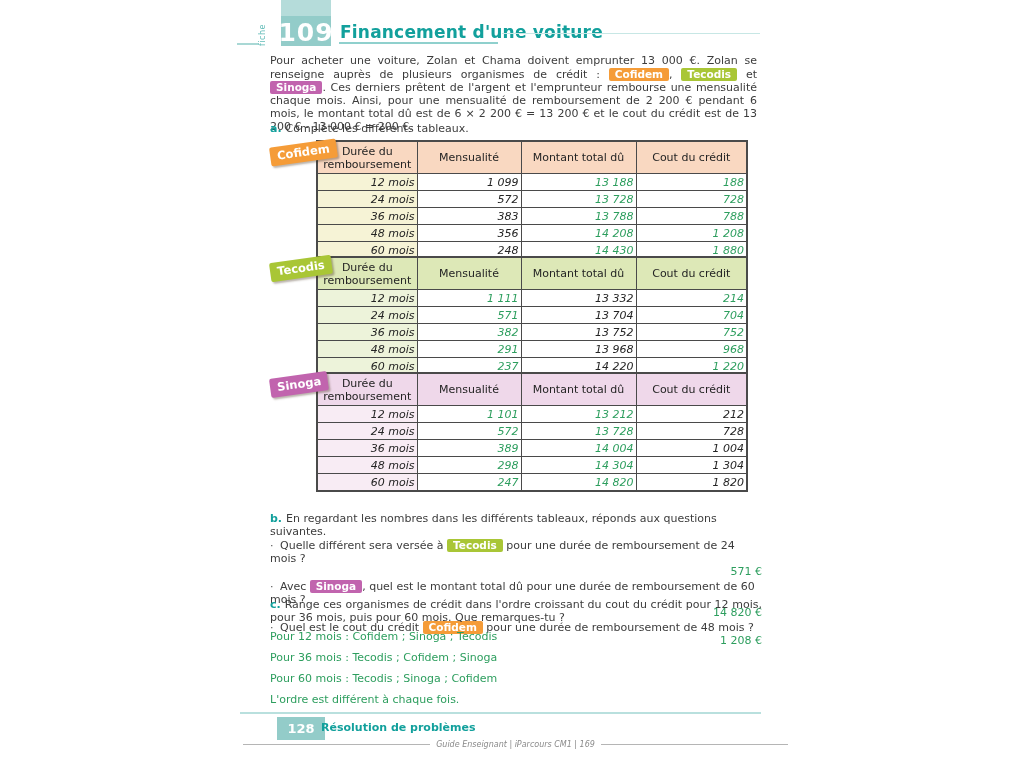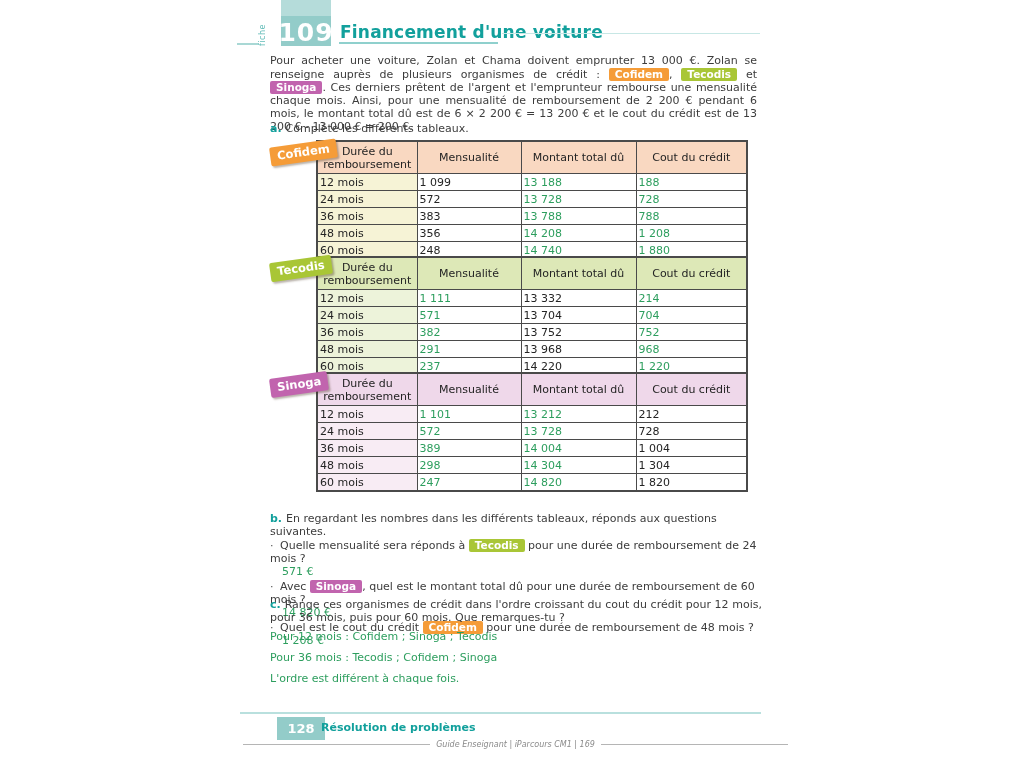--- a/index.html
+++ b/index.html
@@ -37,34 +37,34 @@
   .tb-0{top:140px;} .tb-1{top:256px;} .tb-2{top:372px;}
   .tag{position:absolute;left:-46px;top:3px;transform:rotate(-8deg);z-index:2;
        color:#fff;font-weight:bold;font-size:11.5px;padding:2px 7px 3px;border-radius:2px;
        box-shadow:1.5px 2px 2px rgba(60,40,20,.35);}
   .credit-table{border-collapse:collapse;table-layout:fixed;width:430px;
                 font-size:11px;background:#fff;}
   .credit-table,.credit-table th,.credit-table td{border:1px solid #4a4a4a;}
   .credit-table{border-width:2px;}
   .credit-table th{font-weight:normal;height:29px;padding:1px 2px;background:var(--hbg);
                    font-size:11px;color:#242424;}
-  .credit-table td{height:16px;padding:0 2px;text-align:left;color:#242424;}
+  .credit-table td{height:16px;padding:0 2px;text-align:right;color:#242424;font-style:italic;}
   .credit-table td.dur{background:var(--c1bg);}
   td.ans{color:var(--answer-green,#2d9e5e);}
   td.ink{color:#242424;}
   .w1{width:100px;} .w2{width:104px;} .w3{width:115px;} .w4{width:111px;}
   .theme-cofidem{--hbg:#f9d8c1;--c1bg:#f6f3d6;}
   .theme-tecodis{--hbg:#dde8b7;--c1bg:#edf3da;}
   .theme-sinoga {--hbg:#efd8ea;--c1bg:#f8ecf4;}
 
   
   .section-b{position:absolute;left:270px;top:513px;width:492px;font-size:11px;line-height:13px;}
   .bullet-item{margin-top:1px;}
   .bullet{display:inline-block;width:10px;color:#555;}
-  .answer{color:var(--answer-green,#2d9e5e);margin:0 0 2px 12px;font-size:11px;line-height:13px;}
+  .answer{color:var(--answer-green,#2d9e5e);margin:0 0 2px 12px;font-size:11px;line-height:13px;text-align:right;}
   .section-c{position:absolute;left:270px;top:599px;width:492px;font-size:11px;line-height:13px;}
   .section-c .q-line{text-align:justify;}
   .c-ans{margin:0 0 0 0;padding-top:4px;color:var(--answer-green,#2d9e5e);line-height:17px;}
 
   
   .bottom-rule{position:absolute;left:240px;top:712px;width:521px;height:2px;background:#b9e0de;}
   .footer-badge{position:absolute;left:277px;top:717px;width:48px;height:23px;background:#93ccc9;
                 color:#fff;font-weight:bold;font-size:13px;display:flex;align-items:center;justify-content:center;}
   .footer-section{position:absolute;left:321px;top:721px;font-size:11px;font-weight:bold;
                   color:var(--accent-teal,#12a09c);}
@@ -129,21 +129,21 @@
         </tr>
         <tr>
           <td class="dur">48 mois</td>
           <td class="ink">356</td>
           <td class="ans">14 208</td>
           <td class="ans">1 208</td>
         </tr>
         <tr>
           <td class="dur">60 mois</td>
           <td class="ink">248</td>
-          <td class="ans">14 740</td>
+          <td class="ans">14 430</td>
           <td class="ans">1 880</td>
         </tr>
       </tbody>
     </table>
   </div>
 
   <div class="table-block tb-1">
     <div class="tag b-green">Tecodis</div>
     <table class="credit-table theme-tecodis">
       <colgroup>
@@ -244,39 +244,40 @@
           <td class="ink">1 820</td>
         </tr>
       </tbody>
     </table>
   </div>
 
   <div class="section-b">
     <p class="q-line"><span class="q-letter">b.</span><span>En regardant les nombres dans les différents tableaux, réponds aux questions suivantes.</span></p>
 
     <div class="bullet-item">
-      <span class="bullet">·</span><span>Quelle mensualité sera réponds à </span><span class="badge b-green">Tecodis</span><span> pour une durée de remboursement de 24 mois ?</span>
+      <span class="bullet">·</span><span>Quelle différent sera versée à </span><span class="badge b-green">Tecodis</span><span> pour une durée de remboursement de 24 mois ?</span>
       <div class="answer">571 €</div>
     </div>
 
     <div class="bullet-item">
       <span class="bullet">·</span><span>Avec </span><span class="badge b-purple">Sinoga</span><span>, quel est le montant total dû pour une durée de remboursement de 60 mois ?</span>
       <div class="answer">14 820 €</div>
     </div>
 
     <div class="bullet-item">
       <span class="bullet">·</span><span>Quel est le cout du crédit </span><span class="badge b-orange">Cofidem</span><span> pour une durée de remboursement de 48 mois ?</span>
       <div class="answer">1 208 €</div>
     </div>
   </div>
 
   <div class="section-c">
     <p class="q-line"><span class="q-letter">c.</span><span>Range ces organismes de crédit dans l'ordre croissant du cout du crédit pour 12 mois, pour 36 mois, puis pour 60 mois. Que remarques-tu ?</span></p>
     <div class="c-ans">Pour 12 mois : Cofidem ; Sinoga ; Tecodis</div>
     <div class="c-ans">Pour 36 mois : Tecodis ; Cofidem ; Sinoga</div>
+    <div class="c-ans">Pour 60 mois : Tecodis ; Sinoga ; Cofidem</div>
     <div class="c-ans">L'ordre est différent à chaque fois.</div>
   </div>
 
   <div class="bottom-rule"></div>
   <div class="footer-badge">128</div>
   <div class="footer-section">Résolution de problèmes</div>
   <div class="footer-meta-row">
     <span class="hairline"></span>
     <span class="footer-meta">Guide Enseignant | iParcours CM1 | 169</span>
     <span class="hairline"></span>

